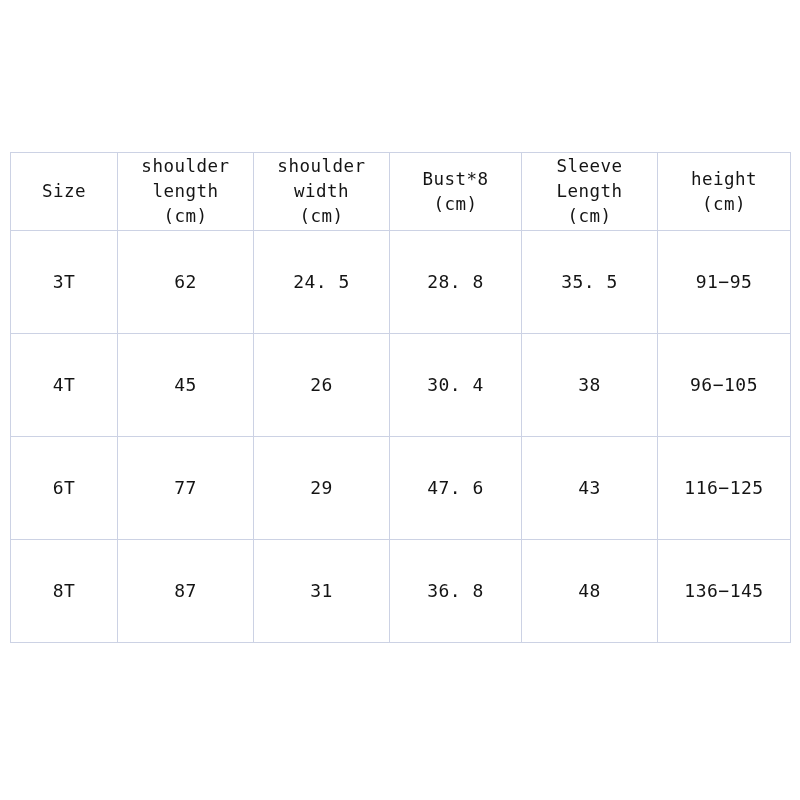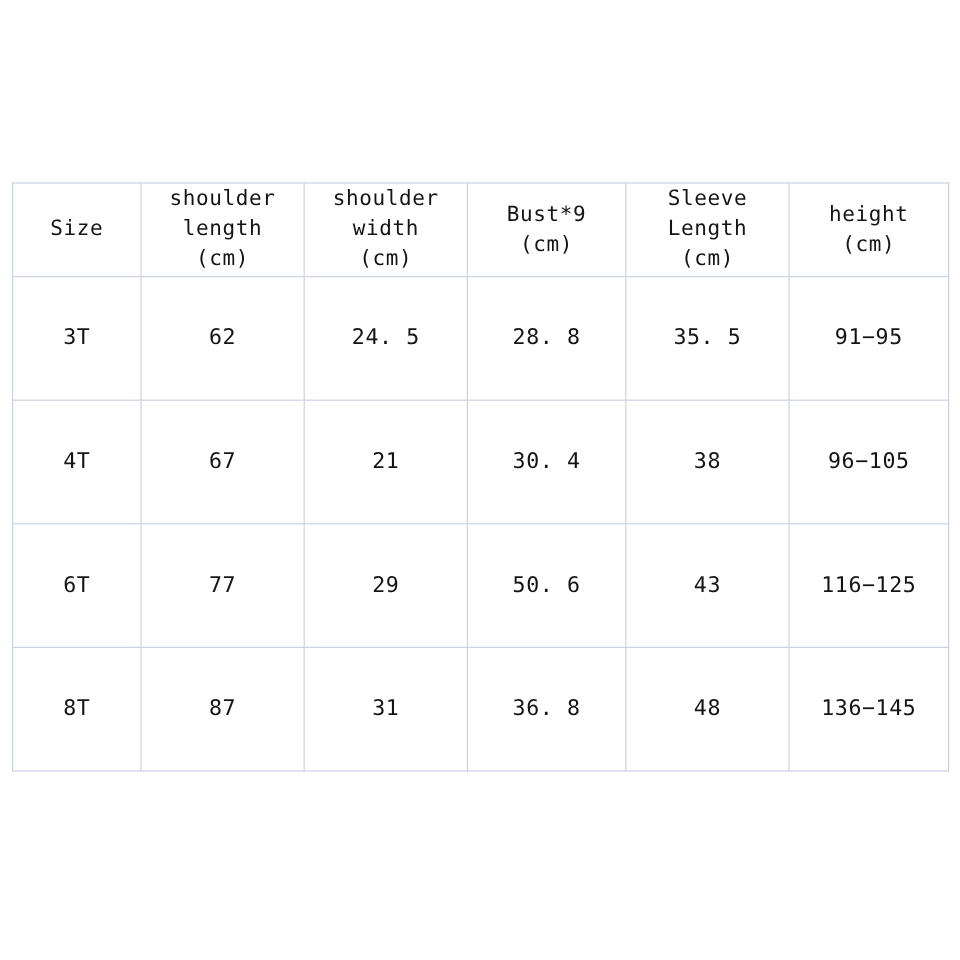--- a/index.html
+++ b/index.html
@@ -95,21 +95,21 @@
           <span class="hdr-line">shoulder</span>
           <span class="hdr-line">length</span>
           <span class="hdr-line">(cm)</span>
         </th>
         <th>
           <span class="hdr-line">shoulder</span>
           <span class="hdr-line">width</span>
           <span class="hdr-line">(cm)</span>
         </th>
         <th>
-          <span class="hdr-line">Bust*9</span>
+          <span class="hdr-line">Bust*8</span>
           <span class="hdr-line">(cm)</span>
         </th>
         <th>
           <span class="hdr-line">Sleeve</span>
           <span class="hdr-line">Length</span>
           <span class="hdr-line">(cm)</span>
         </th>
         <th>
           <span class="hdr-line">height</span>
           <span class="hdr-line">(cm)</span>
@@ -120,31 +120,31 @@
       <tr class="data-row">
         <td class="size-cell">3T</td>
         <td class="num">62</td>
         <td class="num">24. 5</td>
         <td class="num">28. 8</td>
         <td class="num">35. 5</td>
         <td class="num">91−95</td>
       </tr>
       <tr class="data-row">
         <td class="size-cell">4T</td>
-        <td class="num">67</td>
-        <td class="num">21</td>
+        <td class="num">45</td>
+        <td class="num">26</td>
         <td class="num">30. 4</td>
         <td class="num">38</td>
         <td class="num">96−105</td>
       </tr>
       <tr class="data-row">
         <td class="size-cell">6T</td>
         <td class="num">77</td>
         <td class="num">29</td>
-        <td class="num">50. 6</td>
+        <td class="num">47. 6</td>
         <td class="num">43</td>
         <td class="num">116−125</td>
       </tr>
       <tr class="data-row">
         <td class="size-cell">8T</td>
         <td class="num">87</td>
         <td class="num">31</td>
         <td class="num">36. 8</td>
         <td class="num">48</td>
         <td class="num">136−145</td>

